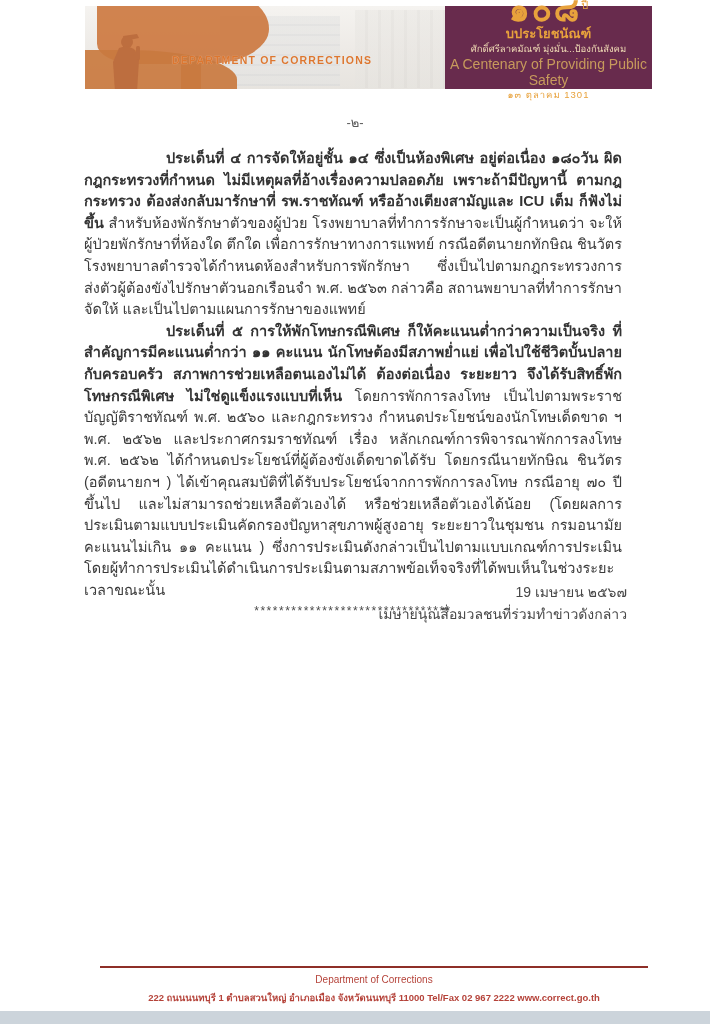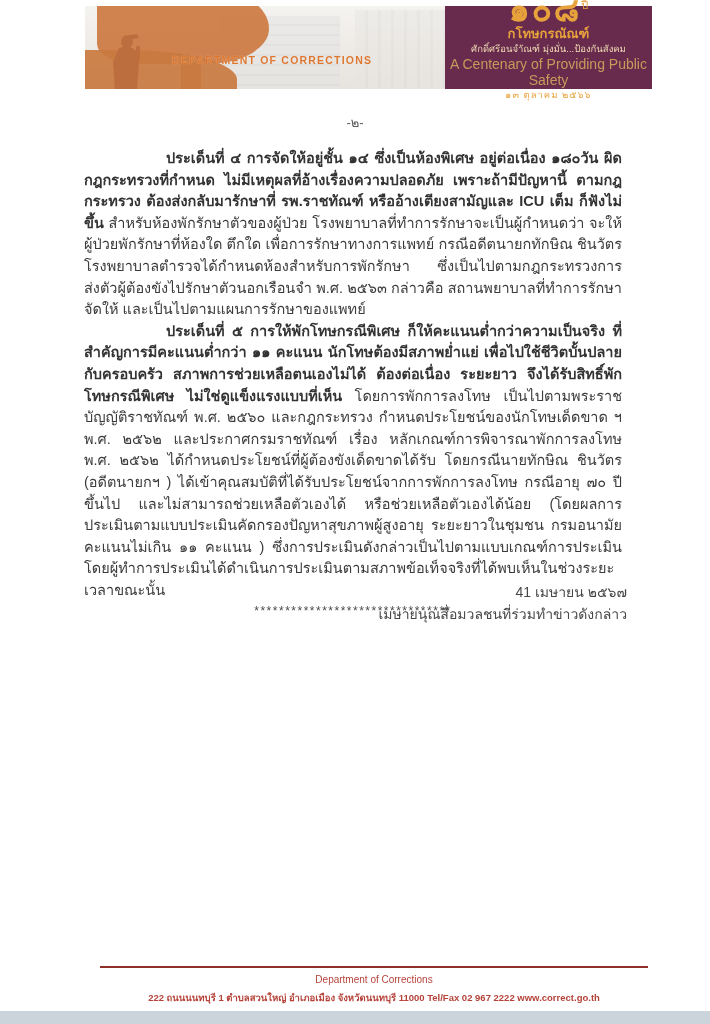--- a/index.html
+++ b/index.html
@@ -121,37 +121,37 @@
           <rect x="43" y="18" width="4" height="14" rx="1.5"></rect>
         </g>
       </svg>
       <div class="dept-label">DEPARTMENT OF CORRECTIONS</div>
     </div>
 
     <div class="header-badge">
       <div class="badge-number">
         <span>๑๐๘</span><sup>ปี</sup>
       </div>
-      <div class="badge-org">กโทษกรณัณฑ์</div>
-      <div class="badge-motto">ศักดิ์ศรีอนจำัณฑ์ มุ่งมั่น...ป้องกันสังคม</div>
+      <div class="badge-org">บประโยชนัณฑ์</div>
+      <div class="badge-motto">ศักดิ์ศรีลาคมัณฑ์ มุ่งมั่น...ป้องกันสังคม</div>
       <div class="badge-motto-en">A Centenary of Providing Public Safety</div>
-      <div class="badge-date">๑๓ ตุลาคม ๒๕๖๖</div>
+      <div class="badge-date">๑๓ ตุลาคม 1301</div>
     </div>
   </div>
 
   <div class="page-number">-๒-</div>
 
   <div class="doc-body">
     <p><span class="lead">ประเด็นที่ ๔ การจัดให้อยู่ชั้น ๑๔ ซึ่งเป็นห้องพิเศษ อยู่ต่อเนื่อง ๑๘๐วัน ผิดกฎกระทรวงที่กำหนด ไม่มีเหตุผลที่อ้างเรื่องความปลอดภัย เพราะถ้ามีปัญหานี้ ตามกฎกระทรวง ต้องส่งกลับมารักษาที่ รพ.ราชทัณฑ์ หรืออ้างเตียงสามัญและ ICU เต็ม ก็ฟังไม่ขึ้น</span><span> สำหรับห้องพักรักษาตัวของผู้ป่วย โรงพยาบาลที่ทำการรักษาจะเป็นผู้กำหนดว่า จะให้ผู้ป่วยพักรักษาที่ห้องใด ตึกใด เพื่อการรักษาทางการแพทย์ กรณีอดีตนายกทักษิณ ชินวัตร โรงพยาบาลตำรวจได้กำหนดห้องสำหรับการพักรักษา ซึ่งเป็นไปตามกฎกระทรวงการส่งตัวผู้ต้องขังไปรักษาตัวนอกเรือนจำ พ.ศ. ๒๕๖๓ กล่าวคือ สถานพยาบาลที่ทำการรักษาจัดให้ และเป็นไปตามแผนการรักษาของแพทย์</span></p>
     <p><span class="lead">ประเด็นที่ ๕ การให้พักโทษกรณีพิเศษ ก็ให้คะแนนต่ำกว่าความเป็นจริง ที่สำคัญการมีคะแนนต่ำกว่า ๑๑ คะแนน นักโทษต้องมีสภาพย่ำแย่ เพื่อไปใช้ชีวิตบั้นปลายกับครอบครัว สภาพการช่วยเหลือตนเองไม่ได้ ต้องต่อเนื่อง ระยะยาว จึงได้รับสิทธิ์พักโทษกรณีพิเศษ ไม่ใช่ดูแข็งแรงแบบที่เห็น</span><span> โดยการพักการลงโทษ เป็นไปตามพระราชบัญญัติราชทัณฑ์ พ.ศ. ๒๕๖๐ และกฎกระทรวง กำหนดประโยชน์ของนักโทษเด็ดขาด ฯ พ.ศ. ๒๕๖๒ และประกาศกรมราชทัณฑ์ เรื่อง หลักเกณฑ์การพิจารณาพักการลงโทษ พ.ศ. ๒๕๖๒ ได้กำหนดประโยชน์ที่ผู้ต้องขังเด็ดขาดได้รับ โดยกรณีนายทักษิณ ชินวัตร (อดีตนายกฯ ) ได้เข้าคุณสมบัติที่ได้รับประโยชน์จากการพักการลงโทษ กรณีอายุ ๗๐ ปี ขึ้นไป และไม่สามารถช่วยเหลือตัวเองได้ หรือช่วยเหลือตัวเองได้น้อย (โดยผลการประเมินตามแบบประเมินคัดกรองปัญหาสุขภาพผู้สูงอายุ ระยะยาวในชุมชน กรมอนามัยคะแนนไม่เกิน ๑๑ คะแนน ) ซึ่งการประเมินดังกล่าวเป็นไปตามแบบเกณฑ์การประเมิน โดยผู้ทำการประเมินได้ดำเนินการประเมินตามสภาพข้อเท็จจริงที่ได้พบเห็นในช่วงระยะเวลาขณะนั้น</span></p>
     <p class="separator">********************************</p>
   </div>
 
   <div class="sign-block">
-    <div>41 เมษายน ๒๕๖๗</div>
+    <div>19 เมษายน ๒๕๖๗</div>
     <div>เมษายนุณสื่อมวลชนที่ร่วมทำข่าวดังกล่าว</div>
   </div>
 
   <div class="footer">
     <div class="footer-rule"></div>
     <div class="footer-org">Department of Corrections</div>
     <div class="footer-address">222 ถนนนนทบุรี 1 ตำบลสวนใหญ่ อำเภอเมือง จังหวัดนนทบุรี 11000 Tel/Fax 02 967 2222 www.correct.go.th</div>
   </div>
 
   <div class="bottom-strip"></div>

